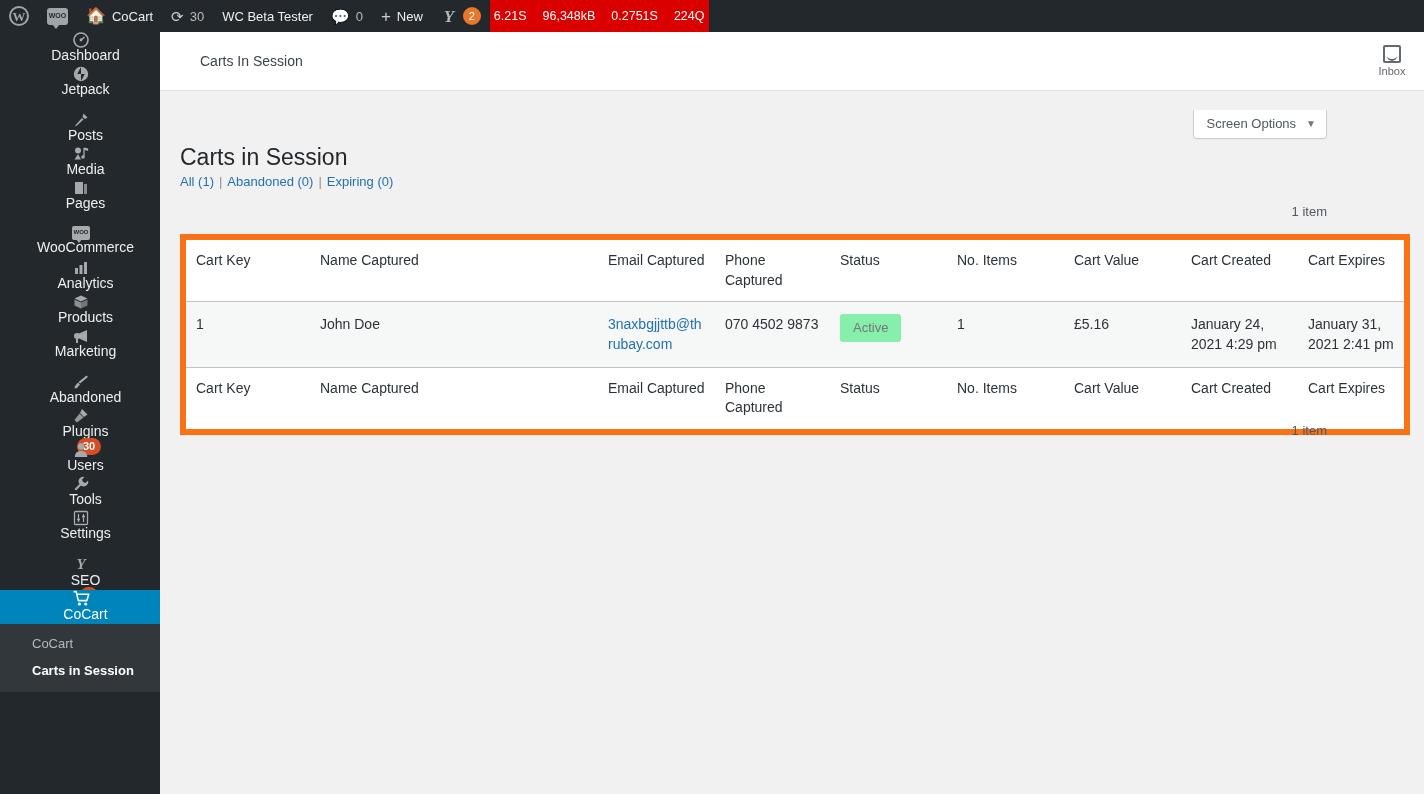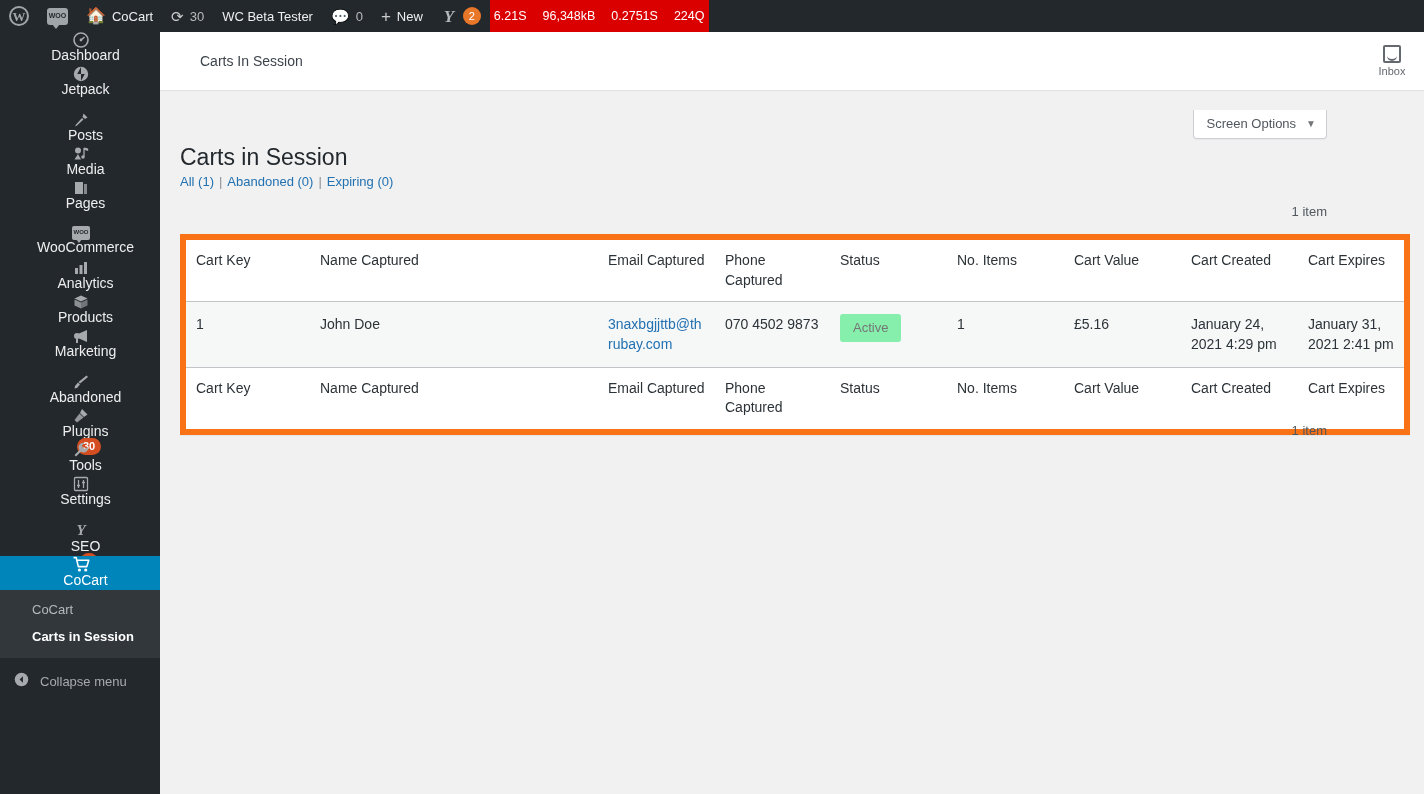--- a/index.html
+++ b/index.html
@@ -419,20 +419,29 @@
       <svg width="16" height="16" viewBox="0 0 16 16">
           <path d="M9 1 L14.5 6.5 L11 9 L7 5 Z" fill="currentColor"></path>
           <path d="M6.5 5.5 L10.5 9.5 L4 14.5 L1.5 12 Z" fill="currentColor" opacity=".85"></path>
         </svg>
     </span>
     <span class="mi-label">Plugins</span>
     <span class="menu-bubble">30</span>
     <span style="width:11px"></span>
   </div>
 
+  <div class="menu-item">
+    <span class="mi-icon">
+      <svg width="16" height="16" viewBox="0 0 16 16">
+          <circle cx="8" cy="4.5" r="3.2" fill="currentColor"></circle>
+          <path d="M1.8 15 C1.8 10.5 5 9 8 9 C11 9 14.2 10.5 14.2 15 Z" fill="currentColor"></path>
+        </svg>
+    </span>
+    <span class="mi-label">Users</span>
+  </div>
 
   <div class="menu-item">
     <span class="mi-icon">
       <svg width="16" height="16" viewBox="0 0 16 16">
           <path d="M11.5 1 A4.5 4.5 0 0 0 6.5 8 L1.5 13 L3 14.5 L8 9.5 A4.5 4.5 0 0 0 15 4.5 L12.5 7 L10 6 L9 3.5 Z" fill="currentColor"></path>
         </svg>
     </span>
     <span class="mi-label">Tools</span>
   </div>
 
@@ -470,29 +479,20 @@
 
   <div class="submenu">
     <div class="submenu-item">
       <span>CoCart</span>
     </div>
     <div class="submenu-item current">
       <span>Carts in Session</span>
     </div>
   </div>
 
-  <div id="collapse-menu">
-    <span class="mi-icon">
-      <svg width="15" height="15" viewBox="0 0 16 16">
-          <circle cx="8" cy="8" r="7.2" fill="currentColor"></circle>
-          <path d="M9.5 4.5 L6 8 L9.5 11.5 Z" fill="#23282d"></path>
-        </svg>
-    </span>
-    <span>Collapse menu</span>
-  </div>
 </div>
 
 <div id="woo-header">
   <div class="wh-title">Carts In Session</div>
   <div class="wh-spacer"></div>
   <div id="inbox-btn">
     <span class="inbox-icon"></span>
     <span class="inbox-label">Inbox</span>
   </div>
 </div>

